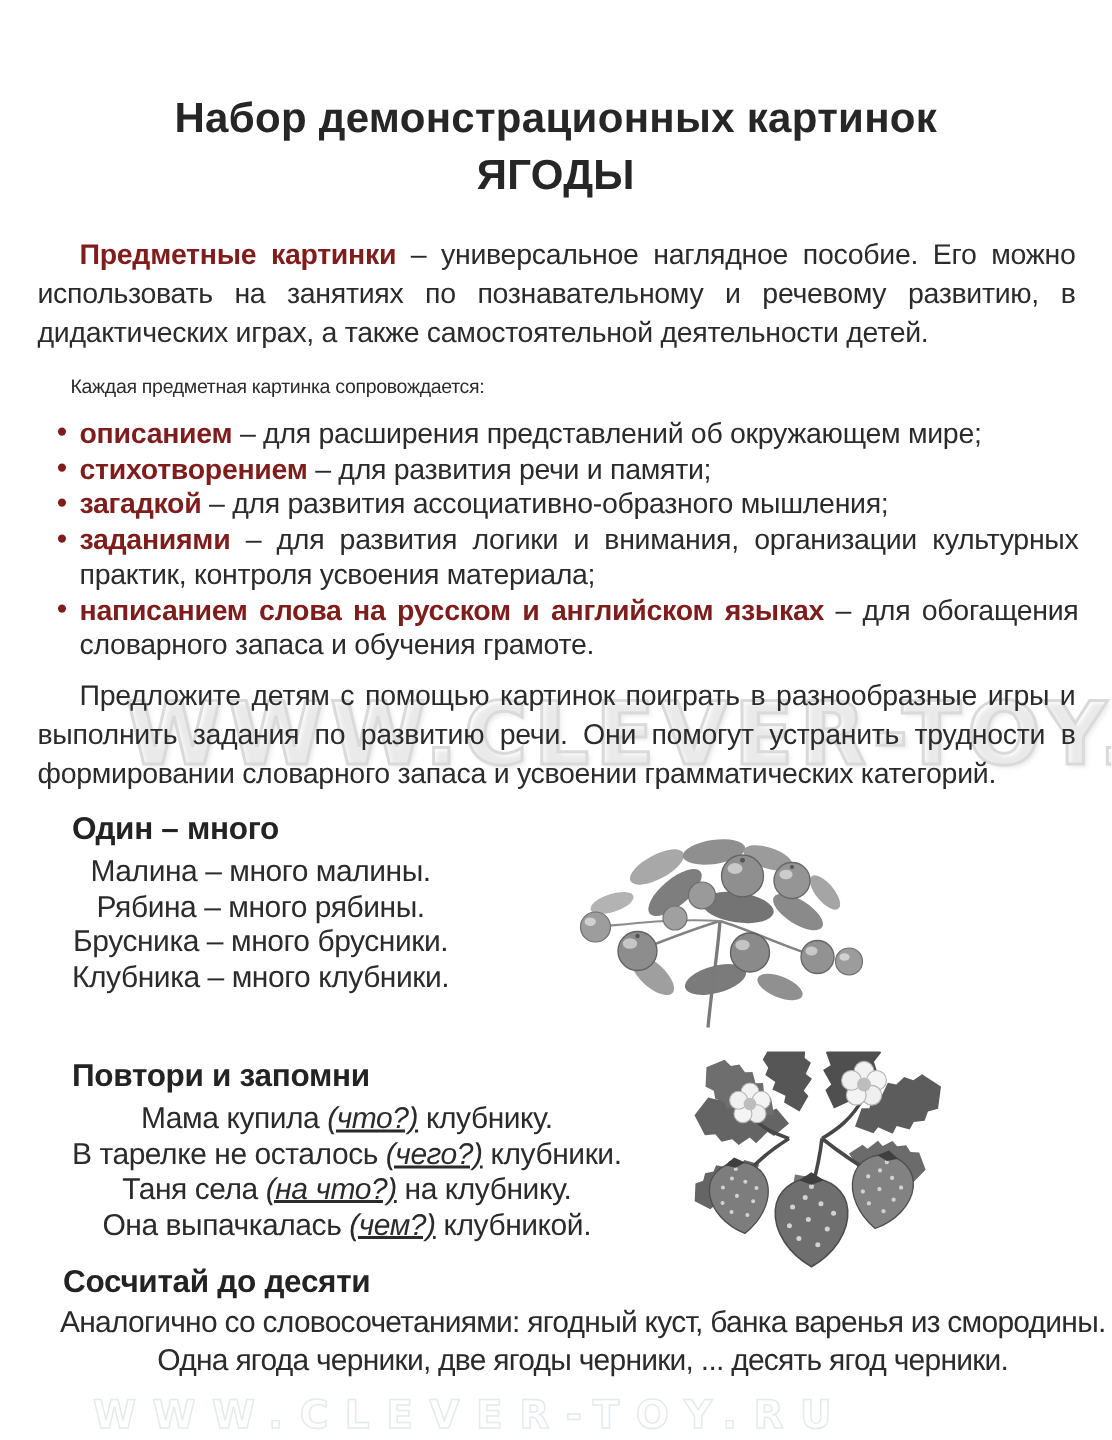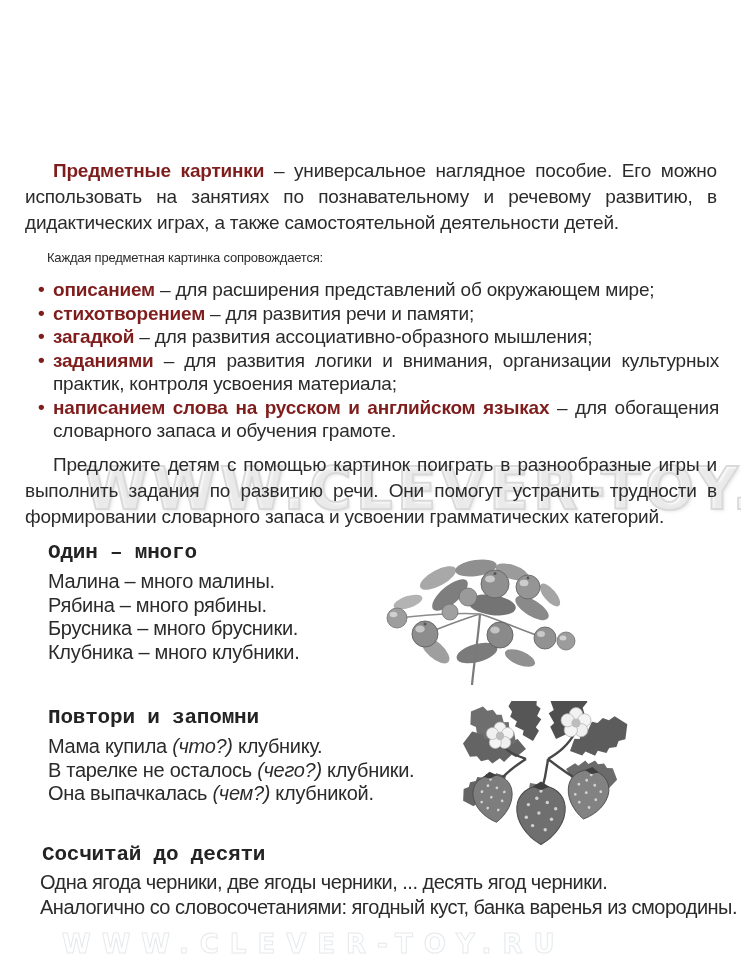--- a/index.html
+++ b/index.html
@@ -22,41 +22,45 @@
   .bullet-dot{position:absolute;left:13px;top:-1px;}
   .b{font-weight:bold;color:#7f1d1d;}
   
   .wm{position:absolute;font-family:"DejaVu Sans",sans-serif;font-weight:bold;
       white-space:nowrap;color:rgba(255,255,255,0);
       -webkit-text-stroke:2px #dadada;text-shadow:2px 2px 3px rgba(208,208,208,.45);}
   .wm-mid{top:455px;left:84px;font-size:58px;letter-spacing:4px;}
   .wm-bottom{top:929px;left:62px;font-size:26px;letter-spacing:11px;
       -webkit-text-stroke:1px #e6eaed;text-shadow:none;}
   
-  .sec-h{position:absolute;font-size:21px;font-weight:bold;color:#232323;letter-spacing:-.2px;font-family:Liberation Mono, monospace;}
-  .sec-items{position:absolute;font-size:20px;line-height:23.6px;letter-spacing:-.3px;}
+  .sec-h{position:absolute;font-size:21px;font-weight:bold;color:#232323;letter-spacing:-.2px;}
+  .sec-items{position:absolute;font-size:20px;line-height:23.6px;letter-spacing:-.3px;text-align:center;}
   #sec1-h{top:541px;left:48px;}
   #sec1-items{top:570px;left:48px;}
   #sec2-h{top:706px;left:48px;text-align:right;}
   #sec2-items{top:735px;left:48px;}
   #sec3-h{top:843px;left:42px;}
   #sec3-lines{top:870px;left:40px;line-height:25px;letter-spacing:-.5px;}
-  .q{font-style:italic;}
+  .q{font-style:italic;text-decoration:underline;}
   
   .photo{position:absolute;}
   #photo-lingonberry{left:380px;top:550px;}
   #photo-strawberry{left:438px;top:701px;}
 </style>
 </head>
 <body>
 
 <div class="page">
 
   <div class="wm wm-mid">WWW.CLEVER-TOY.RU</div>
 
+  <div class="title">
+    <div>Набор демонстрационных картинок</div>
+    <div>ЯГОДЫ</div>
+  </div>
 
   <div class="p p1"><span class="b">Предметные картинки</span><span> – универсальное наглядное пособие. Его можно использовать на занятиях по познавательному и речевому развитию, в дидактических играх, а также самостоятельной деятельности детей.</span></div>
 
   <div class="list-intro">Каждая предметная картинка сопровождается:</div>
 
   <div class="bullets">
       <div class="bullet-item"><span class="bullet-dot b">•</span><span class="b">описанием</span><span> – для расширения представлений об окружающем мире;</span></div>
       <div class="bullet-item"><span class="bullet-dot b">•</span><span class="b">стихотворением</span><span> – для развития речи и памяти;</span></div>
       <div class="bullet-item"><span class="bullet-dot b">•</span><span class="b">загадкой</span><span> – для развития ассоциативно-образного мышления;</span></div>
       <div class="bullet-item"><span class="bullet-dot b">•</span><span class="b">заданиями</span><span> – для развития логики и внимания, организации культурных практик, контроля усвоения материала;</span></div>
@@ -114,20 +118,21 @@
         <circle cx="186" cy="91" r="9" fill="#9c9c9c" stroke="#707070" stroke-width=".8"></circle>
         <ellipse cx="183" cy="88" rx="3.4" ry="2.5" fill="#d1d1d1"></ellipse>
       </g>
     </svg>
   </div>
 
   <div id="sec2-h" class="sec-h">Повтори и запомни</div>
   <div id="sec2-items" class="sec-items">
       <div><span>Мама купила </span><span class="q">(что?)</span><span> клубнику.</span></div>
       <div><span>В тарелке не осталось </span><span class="q">(чего?)</span><span> клубники.</span></div>
+      <div><span>Таня села </span><span class="q">(на что?)</span><span> на клубнику.</span></div>
       <div><span>Она выпачкалась </span><span class="q">(чем?)</span><span> клубникой.</span></div>
     </div>
 
   <div class="photo" id="photo-strawberry">
     <svg width="204" height="160" viewBox="0 0 204 160" xmlns="http://www.w3.org/2000/svg">
       <defs>
         <path id="leaf" d="M0,0 L8,-8 L12,-6 L18,-13 L22,-10 L28,-15 L32,-12 L38,-14 L42,-10 L48,-11 L55,0 L48,11 L42,10 L38,14 L32,12 L28,15 L22,10 L18,13 L12,6 L8,8 Z"></path>
         <g id="berry">
           <path d="M0,-26 C12,-26 22,-18 23,-6 C24,8 14,22 0,30 C-14,22 -24,8 -23,-6 C-22,-18 -12,-26 0,-26 Z" stroke="#4d4d4d" stroke-width="1"></path>
           <circle cx="-12" cy="-8" r="1.6" fill="#d2d2d2"></circle>
@@ -174,19 +179,19 @@
           <use href="#berry" transform="translate(103,112) scale(1.05)"></use>
         </g>
 
       <use href="#flower" transform="translate(62,35)"></use>
       <use href="#flower" transform="translate(138,22) scale(1.1)"></use>
     </svg>
   </div>
 
   <div id="sec3-h" class="sec-h">Сосчитай до десяти</div>
   <div id="sec3-lines" class="sec-items">
+      <div>Аналогично со словосочетаниями: ягодный куст, банка варенья из смородины.</div>
       <div>Одна ягода черники, две ягоды черники, ... десять ягод черники.</div>
-      <div>Аналогично со словосочетаниями: ягодный куст, банка варенья из смородины.</div>
     </div>
 
   <div class="wm wm-bottom">WWW.CLEVER-TOY.RU</div>
 
 </div>
 
 </body></html>

